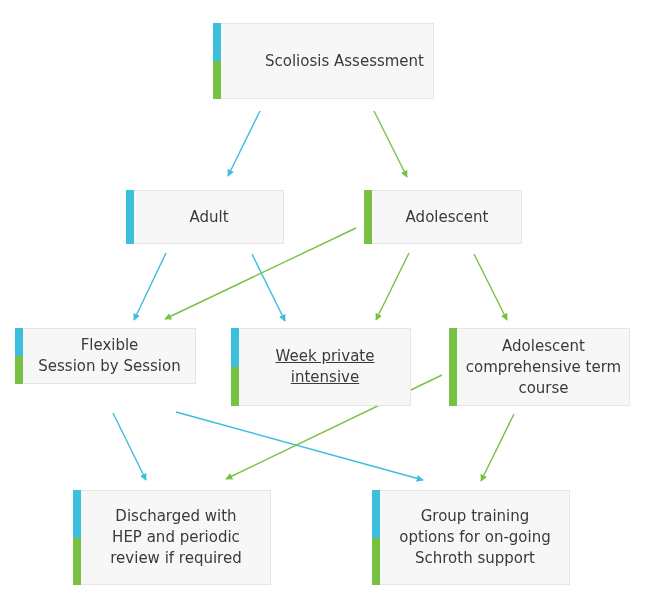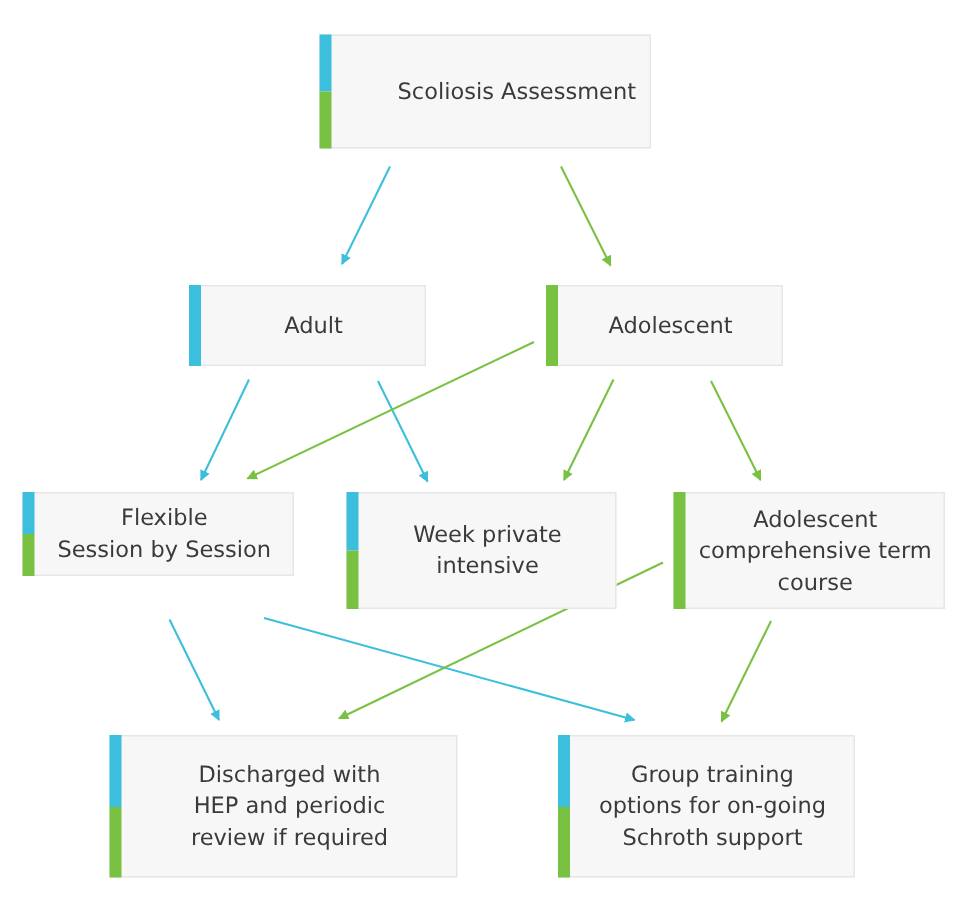--- a/index.html
+++ b/index.html
@@ -62,37 +62,37 @@
   <span class="label">Adolescent</span>
 </div>
 <div class="node" id="n-flexible" style="left:15px;top:328px;width:181px;height:56px;">
   <div class="bar">
       <div class="b" style="background: rgb(59, 191, 220);"></div>
       <div class="g" style="background: rgb(121, 193, 66);"></div>
     </div>
   <span class="label">Flexible
 Session by Session</span>
 </div>
-<div class="node" id="n-week" style="left:231px;top:328px;width:180px;height:78px;">
+<div class="node" id="n-week" style="left:231px;top:328px;width:180px;height:78px;text-decoration:underline;">
   <div class="bar">
       <div class="b" style="background: rgb(59, 191, 220);"></div>
       <div class="g" style="background: rgb(121, 193, 66);"></div>
     </div>
   <span class="label">Week private
 intensive</span>
 </div>
 <div class="node" id="n-course" style="left:449px;top:328px;width:181px;height:78px;">
   <div class="bar green">
       <div class="g" style="background: rgb(121, 193, 66);"></div>
     </div>
   <span class="label">Adolescent
 comprehensive term
 course</span>
 </div>
-<div class="node" id="n-discharged" style="left:73px;top:490px;width:232px;height:95px;">
+<div class="node" id="n-discharged" style="left:73px;top:490px;width:198px;height:95px;">
   <div class="bar">
       <div class="b" style="background: rgb(59, 191, 220);"></div>
       <div class="g" style="background: rgb(121, 193, 66);"></div>
     </div>
   <span class="label">Discharged with
 HEP  and periodic
 review if required</span>
 </div>
 <div class="node" id="n-group" style="left:372px;top:490px;width:198px;height:95px;">
   <div class="bar">

